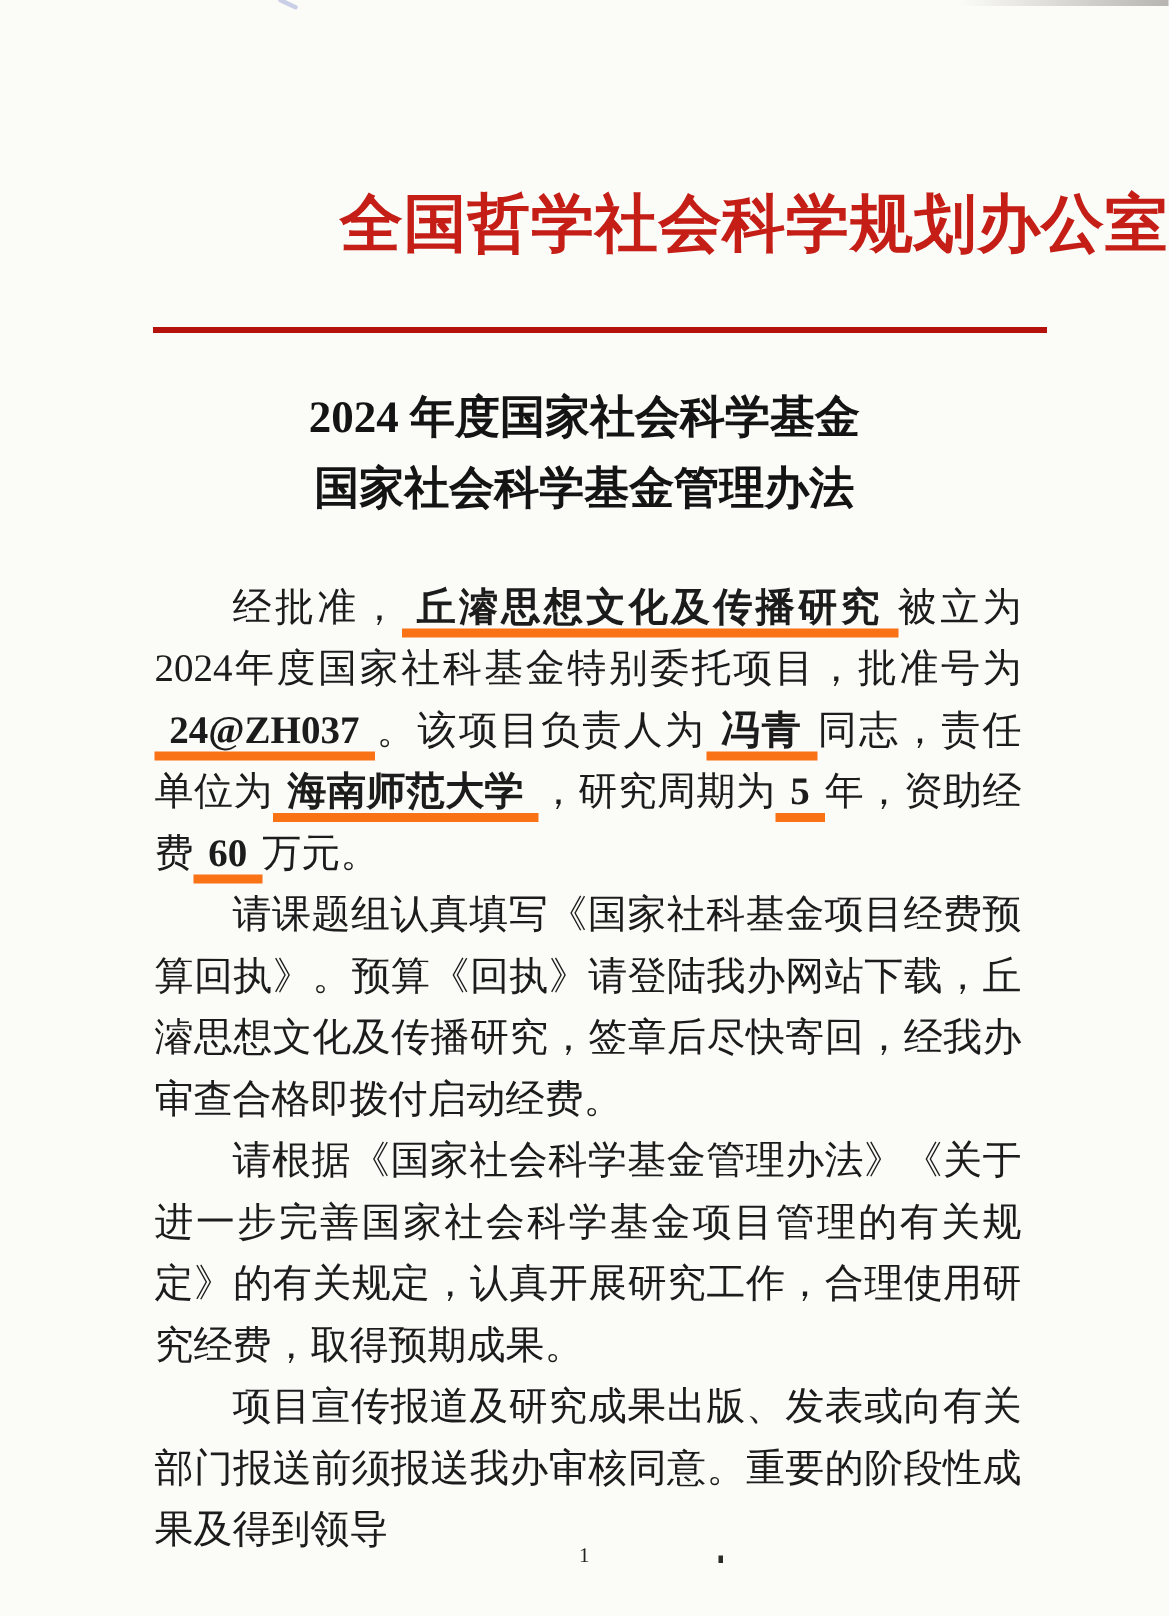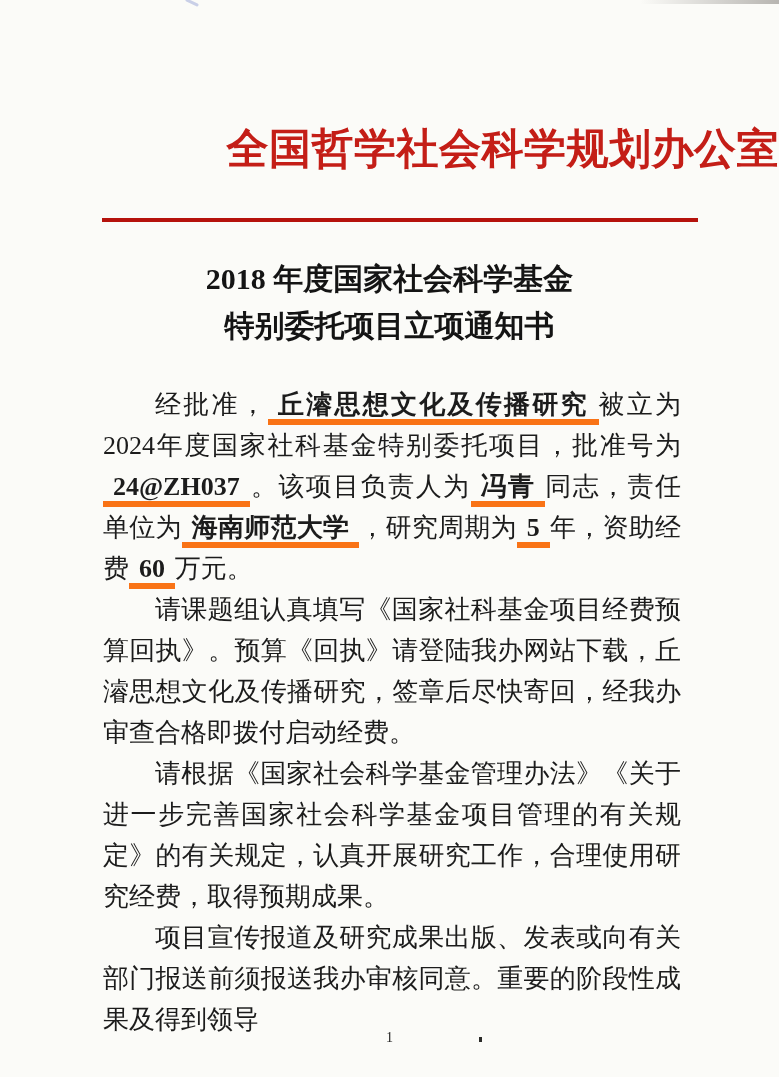--- a/index.html
+++ b/index.html
@@ -106,22 +106,22 @@
 
 <div class="artifact-top-right"></div>
 <div class="artifact-blue"></div>
 <div class="artifact-dot"></div>
 
 <div class="office-title">全国哲学社会科学规划办公室</div>
 
 <div class="red-rule"></div>
 
 <div class="doc-title">
-  <div>2018 年度国家社会科学基金</div>
-  <div>特别委托项目立项通知书</div>
+  <div>2024 年度国家社会科学基金</div>
+  <div>国家社会科学基金管理办法</div>
 </div>
 
 <div class="body-text">
   <div>
       <p class="para"><span class="plain">经批准，</span><span class="filled">丘濬思想文化及传播研究</span><span class="plain">被立为2024年度国家社科基金特别委托项目，批准号为</span><span class="filled">24@ZH037</span><span class="plain">。该项目负责人为</span><span class="filled">冯青</span><span class="plain">同志，责任单位为</span><span class="filled">海南师范大学</span><span class="plain">，研究周期为</span><span class="filled">5</span><span class="plain">年，资助经费</span><span class="filled">60</span><span class="plain">万元。</span></p>
       <p class="para"><span class="plain">请课题组认真填写《国家社科基金项目经费预算回执》。预算《回执》请登陆我办网站下载，丘濬思想文化及传播研究，签章后尽快寄回，经我办审查合格即拨付启动经费。</span></p>
       <p class="para"><span class="plain">请根据《国家社会科学基金管理办法》《关于进一步完善国家社会科学基金项目管理的有关规定》的有关规定，认真开展研究工作，合理使用研究经费，取得预期成果。</span></p>
       <p class="para"><span class="plain">项目宣传报道及研究成果出版、发表或向有关部门报送前须报送我办审核同意。重要的阶段性成果及得到领导</span></p>
     </div>
 </div>

